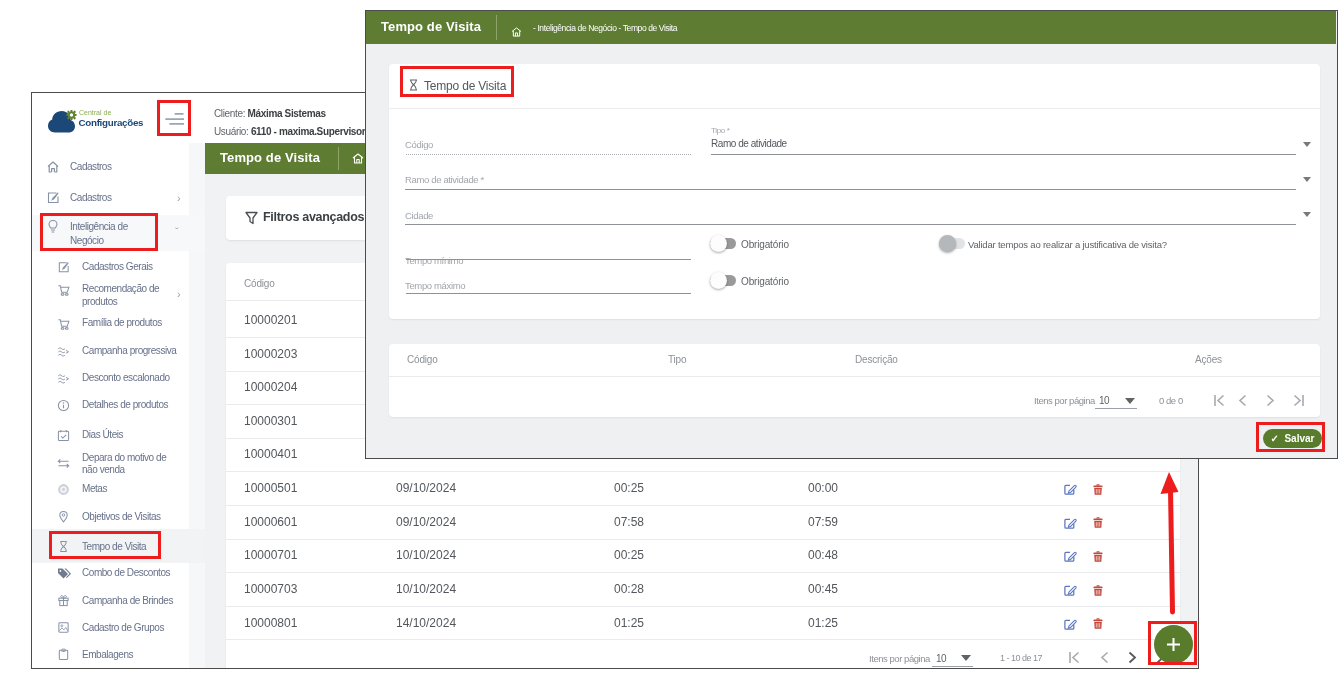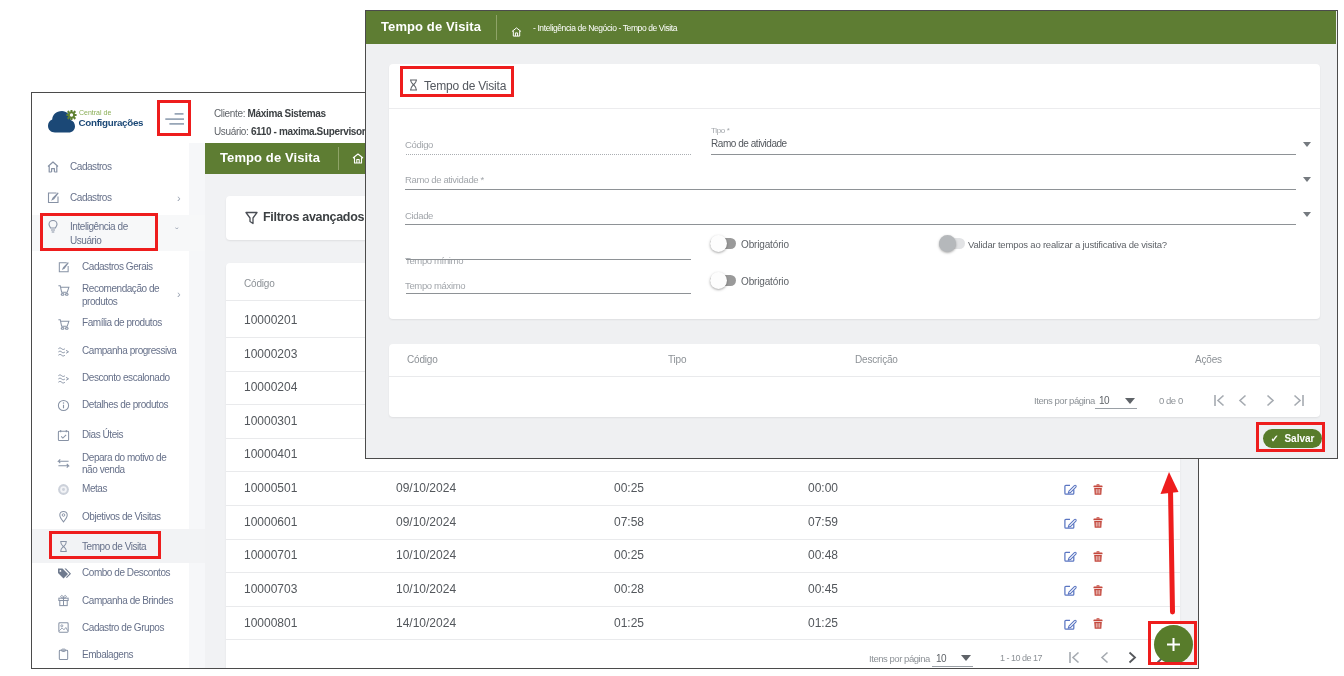--- a/index.html
+++ b/index.html
@@ -93,21 +93,21 @@
     <svg class="mico" style="left:14px; top:48px;" width="14" height="14" viewBox="0 0 14 14">
         <path d="M10.5 2 H2.5 V11.5 H12 V5.5 M12.2 1.8 L7 7 L6.3 8.5 L7.8 7.8 Z" fill="none" stroke="#8792a5" stroke-width="1.1"></path>
       </svg>
     <div class="mi" style="left:38px; top:49px;">Cadastros</div>
     <div class="chev" style="left:145px; top:49px;">›</div>
 
     <svg class="mico" style="left:14px; top:76px;" width="14" height="16" viewBox="0 0 14 16">
         <path d="M7 1.5 C4.5 1.5 3 3.3 3 5.3 C3 7 4.2 7.8 4.6 9 H9.4 C9.8 7.8 11 7 11 5.3 C11 3.3 9.5 1.5 7 1.5 Z M5 11 H9 M5.7 13 H8.3" fill="none" stroke="#8792a5" stroke-width="1.1"></path>
       </svg>
     <div class="mi" style="left:38px; top:78px;">Inteligência de</div>
-    <div class="mi" style="left:38px; top:92px;">Usuário</div>
+    <div class="mi" style="left:38px; top:92px;">Negócio</div>
     <div class="chev" style="left:143px; top:83px;">ˇ</div>
 
     <svg class="mico" style="left:25px; top:118px;" width="13" height="13" viewBox="0 0 14 14">
         <path d="M10.5 2 H2.5 V11.5 H12 V5.5 M12.2 1.8 L7 7 L6.3 8.5 L7.8 7.8 Z" fill="none" stroke="#8792a5" stroke-width="1.1"></path>
       </svg>
     <div class="mi" style="left:50px; top:118px;">Cadastros Gerais</div>
 
     <svg class="mico" style="left:25px; top:140px;" width="13" height="13" viewBox="0 0 14 14">
         <path d="M1.5 3 L3.5 3 L5 10 L11 10 L12.8 4.5 L4 4.5 M6 11.5 A0.9 0.9 0 1 0 6 13 A0.9 0.9 0 1 0 6 11.5 M10.5 11.5 A0.9 0.9 0 1 0 10.5 13 A0.9 0.9 0 1 0 10.5 11.5" fill="none" stroke="#8792a5" stroke-width="1.1"></path>
       </svg>

